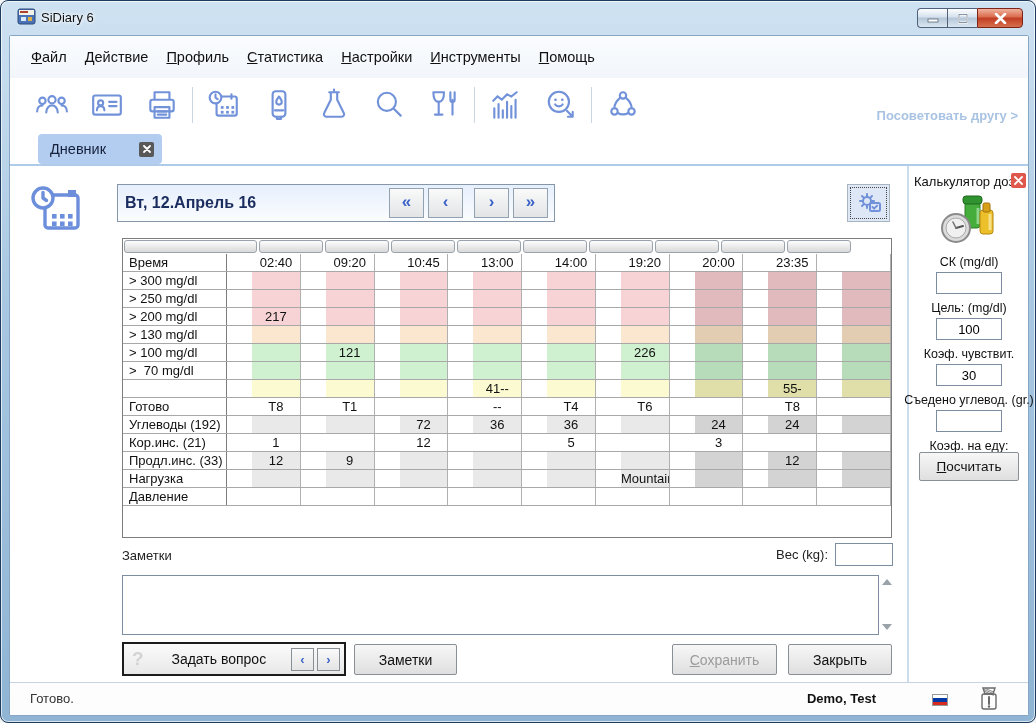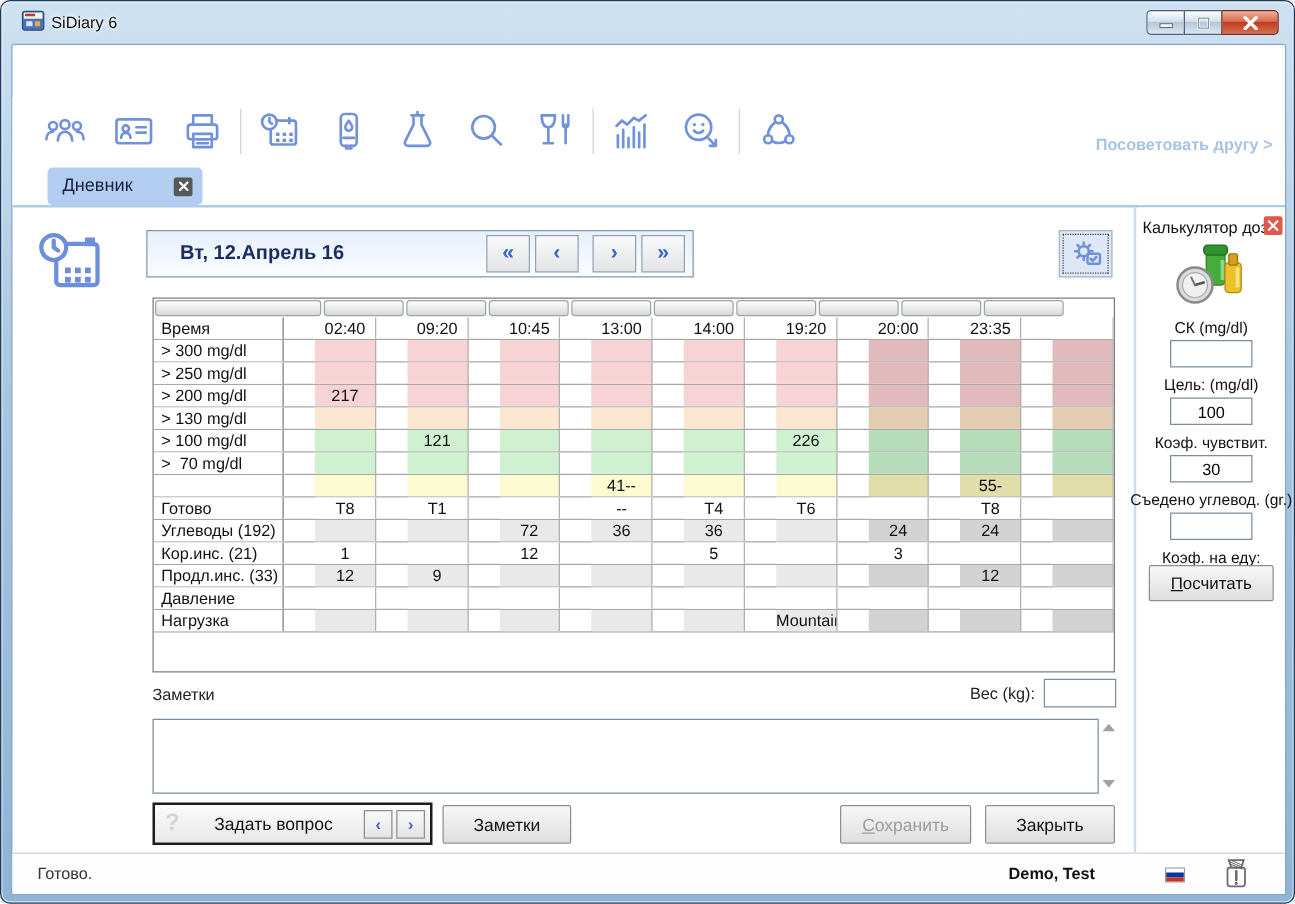--- a/index.html
+++ b/index.html
@@ -39,21 +39,21 @@
     border-bottom:2px solid #aecbea;}
   .tab{position:absolute;left:28px;top:2px;width:124px;height:30px;background:#b3cdf1;border-radius:4px;
     display:flex;align-items:center;padding:0 8px 0 12px;}
   .tab-label{font-size:14.5px;color:#16213c;flex:1;}
   .mini-close{width:15px;height:15px;background:#585858;border-radius:2px;display:flex;
     align-items:center;justify-content:center;}
   
   .diary-icon{position:absolute;left:20px;top:146px;}
   .datebar{position:absolute;left:107px;top:148px;width:438px;height:38px;
     border:1px solid #8596a8;background:linear-gradient(180deg,#e6effc,#fbfdff);
-    display:flex;align-items:center;padding:0 6px 0 26px;}
+    display:flex;align-items:center;padding:0 6px 0 7px;}
   .date-label{font-size:16px;font-weight:bold;color:#1b2c5e;flex:1;}
   .navbtn{width:35px;height:30px;border:1px solid #93a2b1;margin-left:4px;
     background:linear-gradient(180deg,#fafafa,#e2e4e6);display:flex;align-items:center;justify-content:center;
     font-size:17px;font-weight:bold;color:#3a62c8;padding-bottom:3px;}
   .nav-gap{width:7px;}
   .gearbtn{position:absolute;left:837px;top:148px;width:43px;height:38px;border:1px solid #a8b4c0;
     background:#dde7f6;display:flex;align-items:center;justify-content:center;outline:1px dotted #444;outline-offset:-4px;}
   
   .tablebox{position:absolute;left:112px;top:202px;width:770px;height:300px;border:1px solid #7d7d7d;
     background:#fff;overflow:hidden;}
@@ -147,20 +147,29 @@
       <div class="capbtn close">
         <svg width="13" height="11" viewBox="0 0 13 11">
             <path d="M2 1 L11 10 M11 1 L2 10" stroke="#fff" stroke-width="2.6" stroke-linecap="round"></path>
           </svg>
       </div>
     </div>
   </div>
 
   <div class="inner">
 
+    <div class="menubar">
+      <span class="menu-item accel"><u>Ф</u>айл</span>
+      <span class="menu-item accel"><u>Д</u>ействие</span>
+      <span class="menu-item accel"><u>П</u>рофиль</span>
+      <span class="menu-item accel"><u>С</u>татистика</span>
+      <span class="menu-item accel"><u>Н</u>астройки</span>
+      <span class="menu-item accel"><u>И</u>нструменты</span>
+      <span class="menu-item accel"><u>П</u>омощь</span>
+    </div>
 
     <div class="toolbar">
       <div class="tbtn">
         <svg width="34" height="34" viewBox="0 0 32 32" fill="none" stroke="#7191d9" stroke-width="2" stroke-linecap="round" stroke-linejoin="round">
             <circle cx="7" cy="12" r="3"></circle>
             <circle cx="25" cy="12" r="3"></circle>
             <circle cx="16" cy="11" r="3.4"></circle>
             <path d="M2 22c0-4 2.6-5.6 5-5.6M10.6 23c0-4.4 2.8-6.6 5.4-6.6s5.4 2.2 5.4 6.6M30 22c0-4-2.6-5.6-5-5.6"></path>
           </svg>
       </div>
@@ -451,42 +460,42 @@
             <div class="tcell c-gray">9</div>
             <div class="tcell c-gray"></div>
             <div class="tcell c-gray"></div>
             <div class="tcell c-gray"></div>
             <div class="tcell c-gray"></div>
             <div class="tcell c-gray dk"></div>
             <div class="tcell c-gray dk">12</div>
             <div class="tcell c-gray dk"></div>
           </div>
           <div class="trow">
-            <div class="tlab">Давление</div>
-            <div class="tcell c-white"></div>
-            <div class="tcell c-white"></div>
-            <div class="tcell c-white"></div>
-            <div class="tcell c-white"></div>
-            <div class="tcell c-white"></div>
-            <div class="tcell c-white"></div>
-            <div class="tcell c-white"></div>
-            <div class="tcell c-white"></div>
-            <div class="tcell c-white"></div>
-          </div>
-          <div class="trow">
             <div class="tlab">Нагрузка</div>
             <div class="tcell c-gray"></div>
             <div class="tcell c-gray"></div>
             <div class="tcell c-gray"></div>
             <div class="tcell c-gray"></div>
             <div class="tcell c-gray"></div>
             <div class="tcell c-gray">Mountainbi</div>
             <div class="tcell c-gray dk"></div>
             <div class="tcell c-gray dk"></div>
             <div class="tcell c-gray dk"></div>
+          </div>
+          <div class="trow">
+            <div class="tlab">Давление</div>
+            <div class="tcell c-white"></div>
+            <div class="tcell c-white"></div>
+            <div class="tcell c-white"></div>
+            <div class="tcell c-white"></div>
+            <div class="tcell c-white"></div>
+            <div class="tcell c-white"></div>
+            <div class="tcell c-white"></div>
+            <div class="tcell c-white"></div>
+            <div class="tcell c-white"></div>
           </div>
         </div>
     </div>
 
     <span class="notes-label">Заметки</span>
     <span class="weight-label">Вес (kg):</span>
     <input class="weight-input" value="" style="">
     <textarea class="notes-area" style=""></textarea>
     <div class="scrollhint" style="top:541px;">
         <div class="arrow-up"></div>

